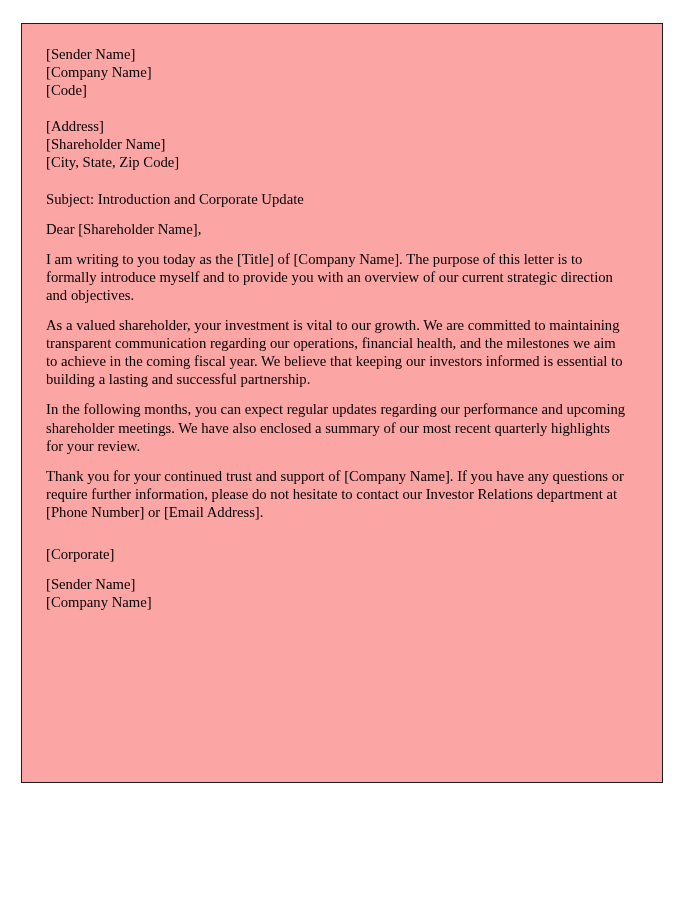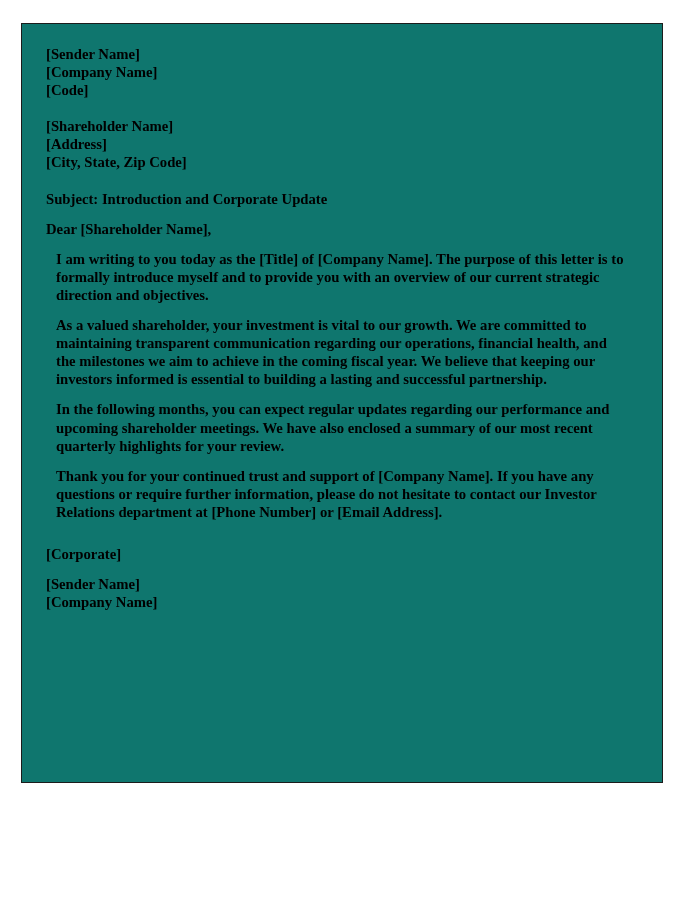--- a/index.html
+++ b/index.html
@@ -14,23 +14,22 @@
     color: #000000;
     overflow: hidden;
   }
   .page-sheet {
     position: absolute;
     left: 21px;
     top: 23px;
     width: 642px;
     height: 760px;
     border: 1px solid #1c1c1c;
-    background: #0f766e;
+    background: #fca5a5;
     box-sizing: border-box;
-    font-weight: bold;
   }
   .letter-body {
     position: absolute;
     left: 24px;
     top: 21px;
     width: 584px;
   }
   .addr-block,
   .letter-para,
   .subject-line,
@@ -44,39 +43,39 @@
     text-align: left;
     margin: 0;
   }
   .addr-block .addr-line,
   .signoff-block .signoff-line {
     display: block;
     white-space: nowrap;
   }
   .gap-block { height: 18px; }
   .gap-para  { height: 12px; }
-  .letter-para { text-align: left; margin-left: 10px; }
+  .letter-para { text-align: left; }
 </style>
 </head>
 <body>
 
 <div class="page-sheet">
   <div class="letter-body">
 
     <div class="addr-block">
       <span class="addr-line">[Sender Name]</span>
       <span class="addr-line">[Company Name]</span>
       <span class="addr-line">[Code]</span>
     </div>
 
     <div class="gap-block"></div>
 
     <div class="addr-block">
+      <span class="addr-line">[Address]</span>
       <span class="addr-line">[Shareholder Name]</span>
-      <span class="addr-line">[Address]</span>
       <span class="addr-line">[City, State, Zip Code]</span>
     </div>
 
     <div class="gap-block"></div>
 
     <p class="subject-line">Subject: Introduction and Corporate Update</p>
 
     <div class="gap-para"></div>
 
     <p class="salutation-line">Dear [Shareholder Name],</p>

